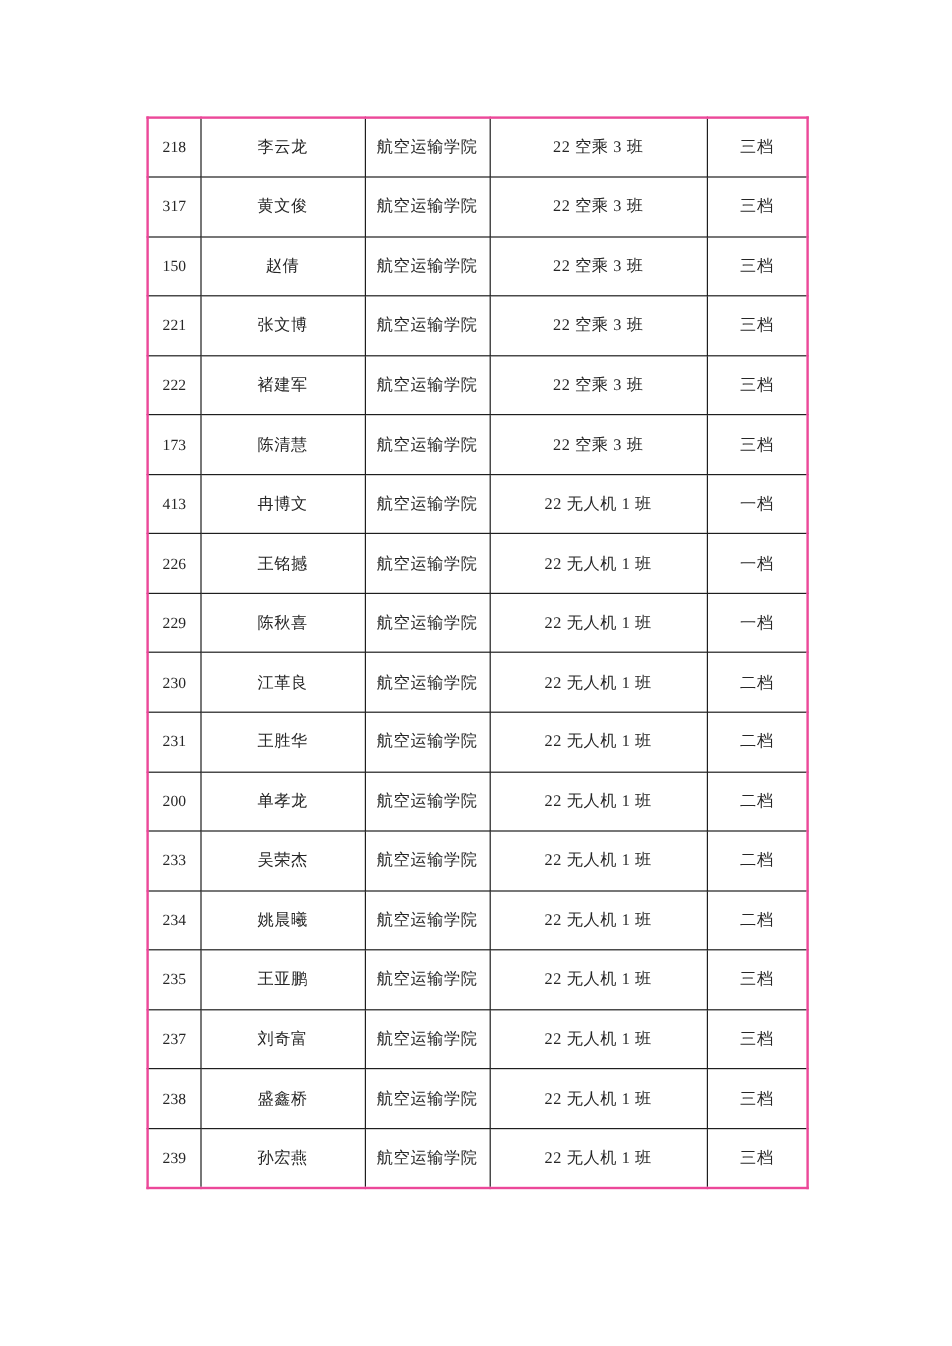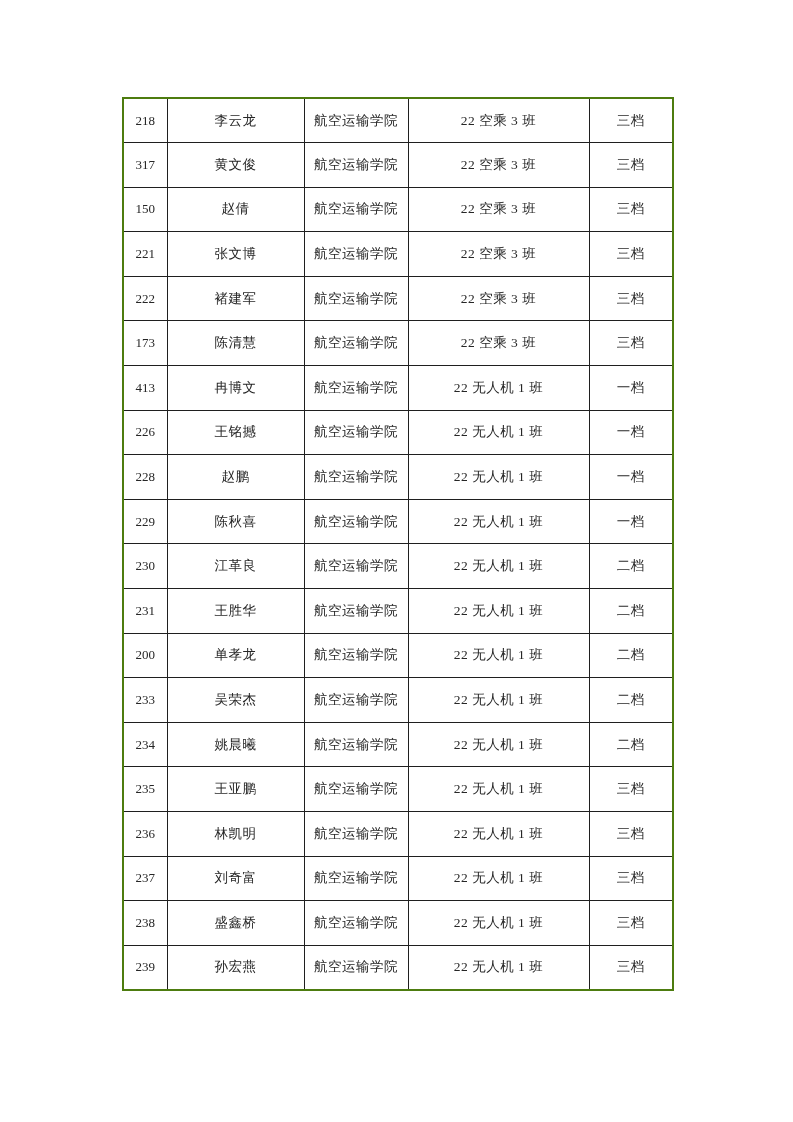--- a/index.html
+++ b/index.html
@@ -16,21 +16,21 @@
     font-family: "Liberation Serif", "DejaVu Serif", serif;
   }
   .doc-table {
     position: absolute;
     left: 122px;
     top: 97px;
     width: 550px;
     height: 894px;
     border-collapse: collapse;
     table-layout: fixed;
-    border: 2px solid #4d7c0f;
+    border: 2px solid #ec4899;
   }
   .doc-table td {
     border: 1px solid #1f1f1f;
     text-align: center;
     vertical-align: middle;
     font-size: 13.5px;
     color: #262626;
     letter-spacing: 0.5px;
     padding: 0;
     overflow: hidden;
@@ -107,27 +107,20 @@
           <td class="col-tier">一档</td>
         </tr>
         <tr>
           <td class="col-num">226</td>
           <td class="col-name">王铭撼</td>
           <td class="col-college">航空运输学院</td>
           <td class="col-class">22 无人机 1 班</td>
           <td class="col-tier">一档</td>
         </tr>
         <tr>
-          <td class="col-num">228</td>
-          <td class="col-name">赵鹏</td>
-          <td class="col-college">航空运输学院</td>
-          <td class="col-class">22 无人机 1 班</td>
-          <td class="col-tier">一档</td>
-        </tr>
-        <tr>
           <td class="col-num">229</td>
           <td class="col-name">陈秋喜</td>
           <td class="col-college">航空运输学院</td>
           <td class="col-class">22 无人机 1 班</td>
           <td class="col-tier">一档</td>
         </tr>
         <tr>
           <td class="col-num">230</td>
           <td class="col-name">江革良</td>
           <td class="col-college">航空运输学院</td>
@@ -163,27 +156,20 @@
           <td class="col-tier">二档</td>
         </tr>
         <tr>
           <td class="col-num">235</td>
           <td class="col-name">王亚鹏</td>
           <td class="col-college">航空运输学院</td>
           <td class="col-class">22 无人机 1 班</td>
           <td class="col-tier">三档</td>
         </tr>
         <tr>
-          <td class="col-num">236</td>
-          <td class="col-name">林凯明</td>
-          <td class="col-college">航空运输学院</td>
-          <td class="col-class">22 无人机 1 班</td>
-          <td class="col-tier">三档</td>
-        </tr>
-        <tr>
           <td class="col-num">237</td>
           <td class="col-name">刘奇富</td>
           <td class="col-college">航空运输学院</td>
           <td class="col-class">22 无人机 1 班</td>
           <td class="col-tier">三档</td>
         </tr>
         <tr>
           <td class="col-num">238</td>
           <td class="col-name">盛鑫桥</td>
           <td class="col-college">航空运输学院</td>

